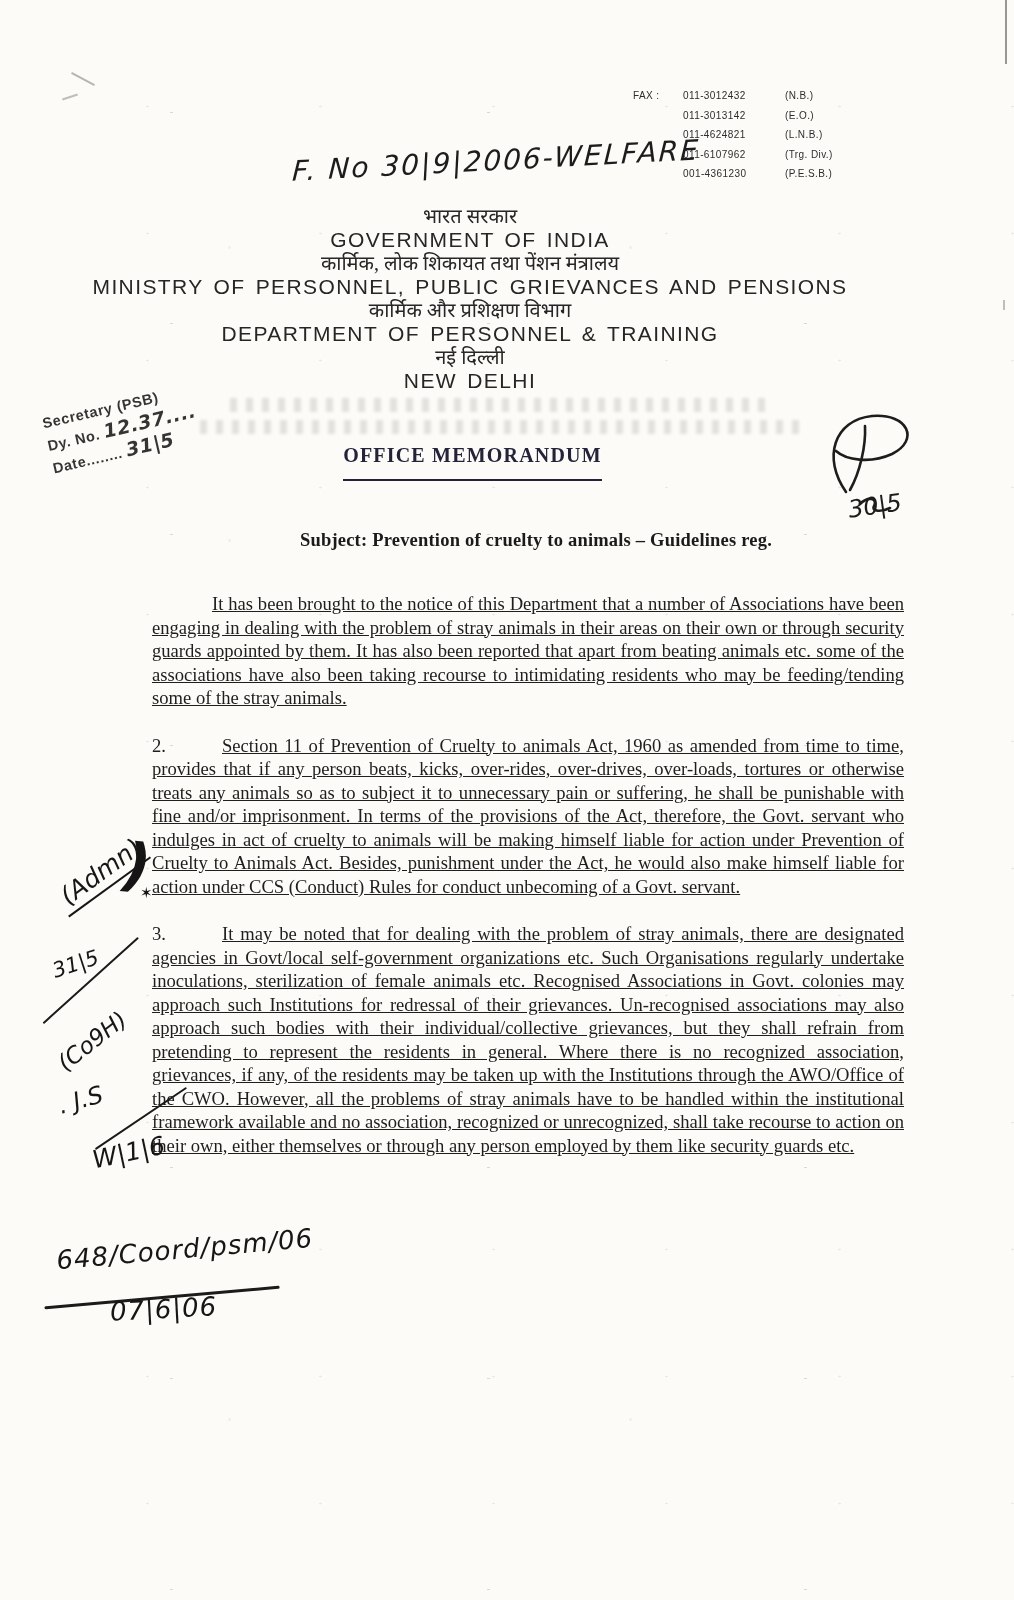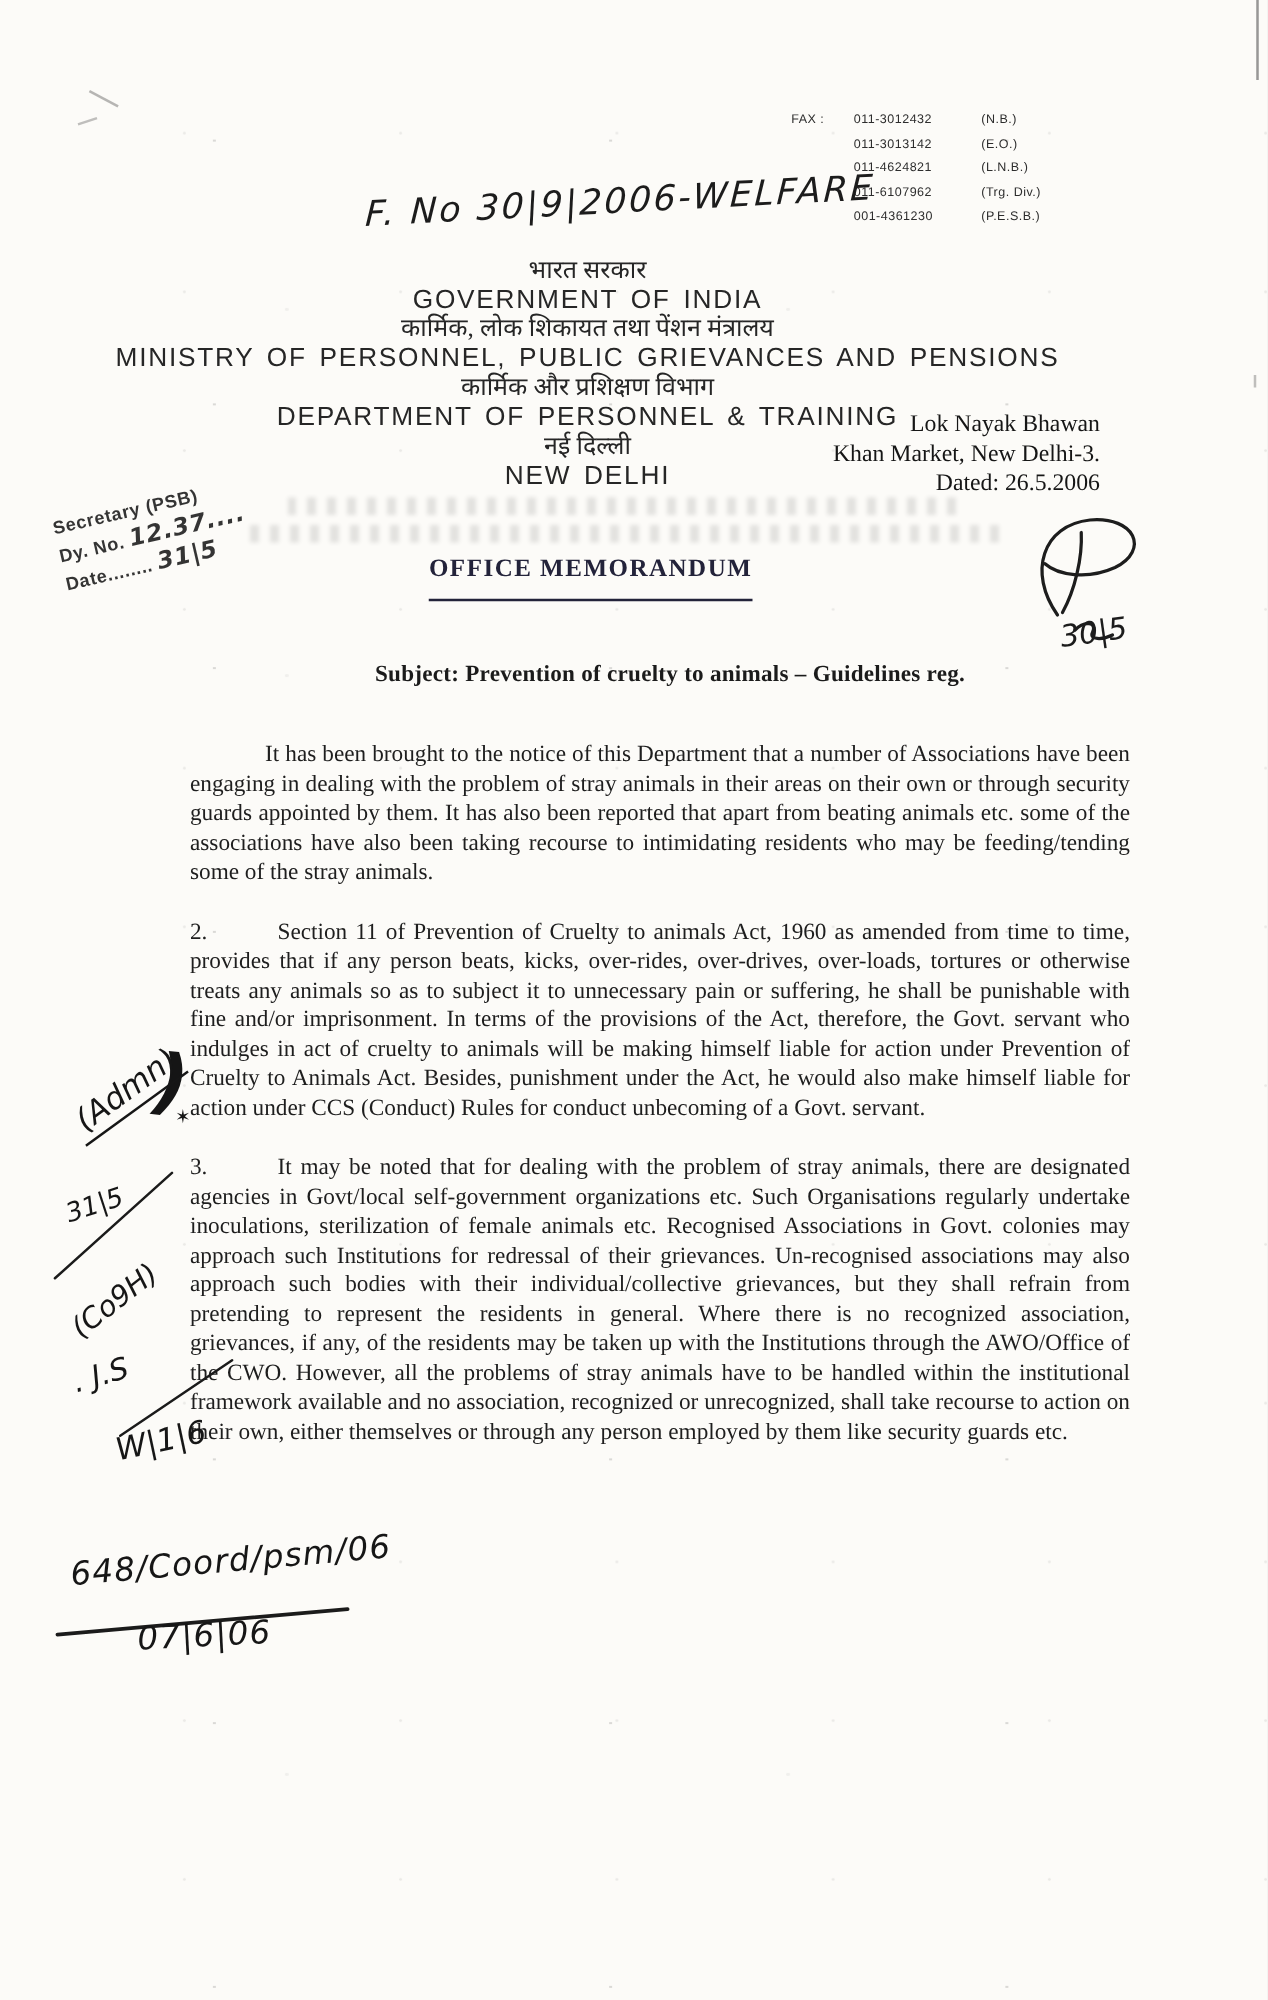--- a/index.html
+++ b/index.html
@@ -39,21 +39,21 @@
   .memoTitleWrap{top:444px;left:0;width:945px;text-align:center;}
   .memoTitle{display:inline-block;font-weight:bold;font-size:20px;letter-spacing:1.2px;
              border-bottom:2.5px solid #23233a;padding-bottom:12px;color:#23233a;}
   
   .sig{top:406px;left:816px;}
   .sigdate{top:492px;left:848px;font-size:24px;transform:rotate(-8deg);}
   
   .subj{top:530px;left:160px;width:752px;text-align:center;font-weight:bold;font-size:18.5px;color:#1b1b1b;letter-spacing:.2px;}
   
   .bodytext{top:592px;left:152px;width:752px;font-size:18.6px;line-height:23.5px;text-align:justify;color:#1e1e1e;}
-  .bodytext p{margin:0 0 24px 0;}
+  .bodytext p{margin:0 0 24px 0;text-decoration:underline;}
   .indent1{text-indent:60px;}
   .pnum{display:inline-block;width:70px;text-indent:0;}
   
   .ink{color:#161616;}
   .stroke{position:absolute;background:#1b1b1b;border-radius:2px;}
   .bracket{top:836px;left:124px;font-size:58px;font-weight:bold;transform:rotate(6deg);color:#151515;line-height:1;}
   .star{top:884px;left:140px;font-size:15px;color:#151515;}
   .admn{top:858px;left:50px;font-size:25px;transform:rotate(-36deg);border-bottom:2.5px solid #161616;padding:0 2px 2px 6px;}
   .m315{top:952px;left:52px;font-size:21px;transform:rotate(-18deg);white-space:nowrap;}
   .cosh{top:1028px;left:52px;font-size:23px;transform:rotate(-38deg);white-space:nowrap;}
@@ -112,25 +112,20 @@
     <div class="hi">भारत सरकार</div>
     <div class="en">GOVERNMENT OF INDIA</div>
     <div class="hi">कार्मिक, लोक शिकायत तथा पेंशन मंत्रालय</div>
     <div class="en">MINISTRY OF PERSONNEL, PUBLIC GRIEVANCES AND PENSIONS</div>
     <div class="hi">कार्मिक और प्रशिक्षण विभाग</div>
     <div class="en">DEPARTMENT OF PERSONNEL &amp; TRAINING</div>
     <div class="hi">नई दिल्ली</div>
     <div class="en">NEW DELHI</div>
   </div>
 
-  <div class="abs addr">
-    <div>Lok Nayak Bhawan</div>
-    <div>Khan Market, New Delhi-3.</div>
-    <div>Dated: 26.5.2006</div>
-  </div>
 
   <div class="abs stamp">
     <div>Secretary (PSB)</div>
     <div>
       <span>Dy. No.</span>
       <span class="hw">12.37....</span>
     </div>
     <div>
       <span>Date........</span>
       <span class="hw">31|5</span>

